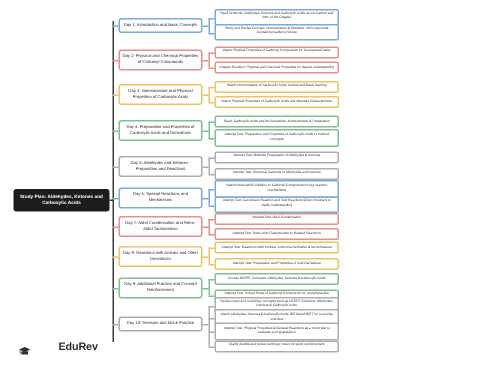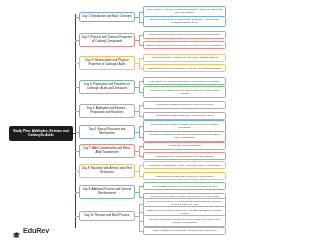--- a/index.html
+++ b/index.html
@@ -84,21 +84,21 @@
   .b-blue   {background:#7fa9d6;}
   .b-red    {background:#e0928c;}
   .b-amber  {background:#e8c46a;}
   .b-green  {background:#84bd92;}
   .b-grey   {background:#adadad;}
 
   
   .logo{
     position:absolute;
     left:12px;top:226px;
-    display:flex;align-items:flex-end;gap:2px;
+    display:flex;align-items:flex-end;gap:18px;
   }
   .logo-mark{
     width:9px;height:9px;
     position:relative;
     flex:0 0 auto;
   }
   .logo-text{
     font-size:7.2px;
     font-weight:bold;
     color:#2f2f2f;

